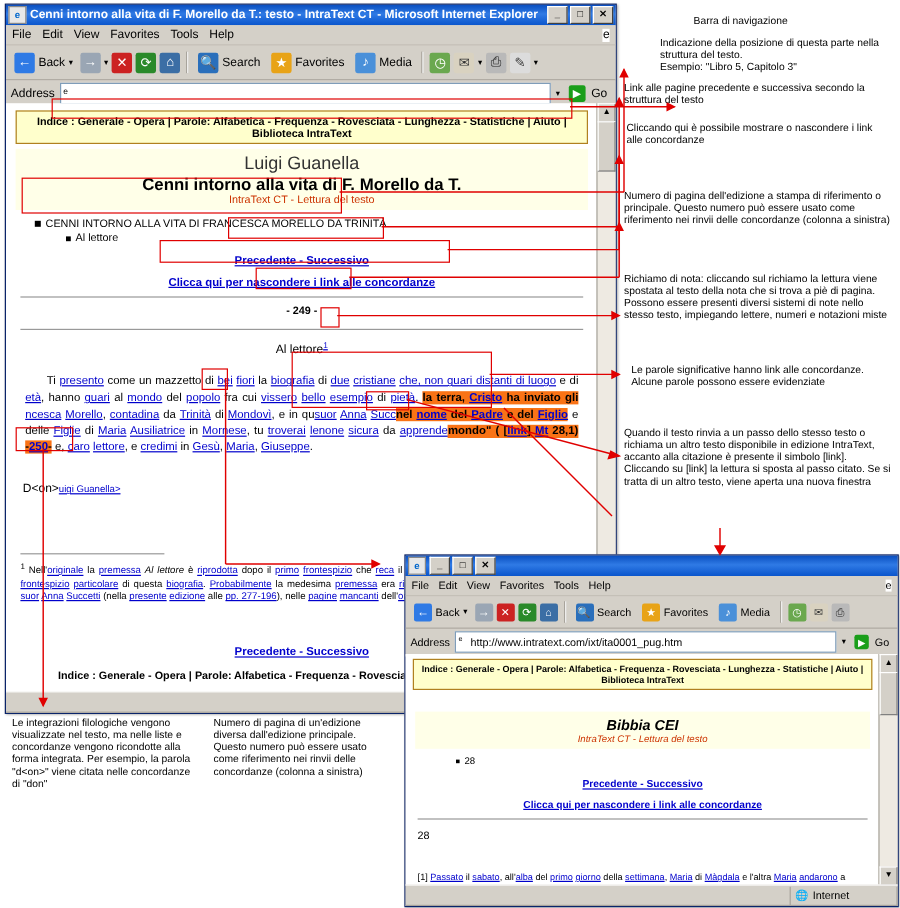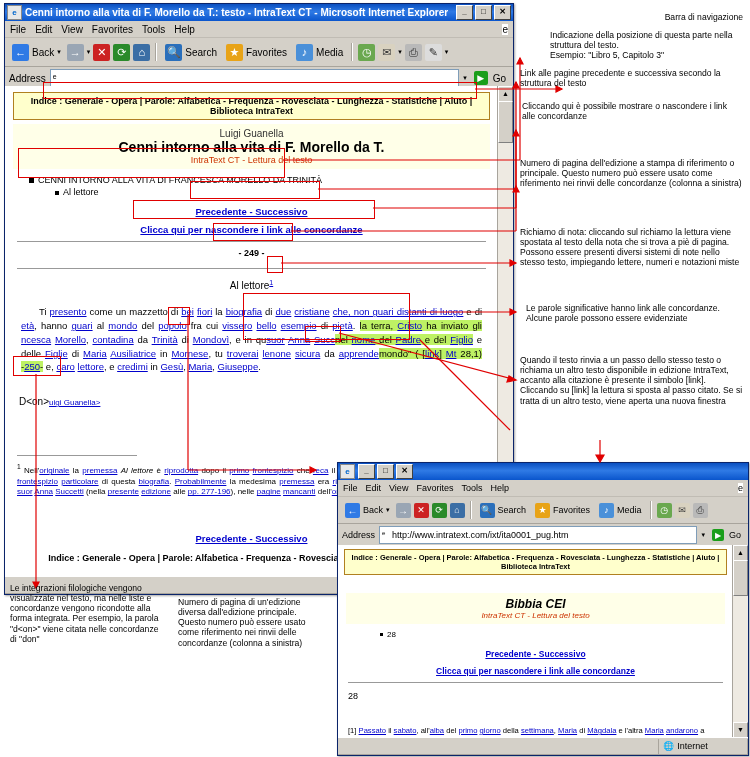--- a/index.html
+++ b/index.html
@@ -20,34 +20,34 @@
   .goicon{width:14px;height:14px;background:#1a9e1a;border-radius:2px;color:#fff;font-size:9px;display:flex;align-items:center;justify-content:center;margin-right:2px;}
   .page{position:absolute;background:#fff;overflow:hidden;}
   .statusbar{position:absolute;left:0;right:0;bottom:0;height:17px;background:#d4d0c8;border-top:1px solid #fff;display:flex;align-items:center;font-size:10px;}
   .sb-cell{border:1px solid #a8a49c;border-top:none;border-left:none;height:15px;display:flex;align-items:center;padding:0 4px;}
   .scrollv{position:absolute;top:0;right:0;width:15px;bottom:0;background:#eeeae2;border-left:1px solid #a8a49c;}
   .scrollv .arr{height:14px;background:#d4d0c8;border:1px solid #fff;border-right-color:#808080;border-bottom-color:#808080;font-size:7px;text-align:center;line-height:13px;}
   .thumb{position:absolute;left:0;right:0;top:15px;height:40px;background:#d4d0c8;border:1px solid #fff;border-right-color:#808080;border-bottom-color:#808080;}
   a{color:#0000cc;}
   .it-bar{background:#ffffcc;border:1px solid #b08020;margin:6px 8px 0 8px;padding:3px 6px;font-size:9px;text-align:center;font-weight:bold;}
   .hdrbox{background:#ffffe8;margin:0 8px;padding:4px;text-align:center;}
-  .hdr-small{font-size:10px;color:#333;}
+  .hdr-small{font-size:15px;color:#333;}
   .hdr-title{font-size:14px;font-weight:bold;}
   .hdr-sub{font-size:9px;color:#cc3300;}
   .toc{margin:6px 18px;font-size:9px;}
   .toc li{margin:2px 0;}
   .ctr{text-align:center;}
   .body-text{font-size:9.5px;text-align:justify;line-height:1.45;margin:6px 16px;}
   .note{font-size:8px;text-align:justify;line-height:1.35;margin:6px 12px;}
   .pagenum{font-size:9px;text-align:center;font-weight:bold;}
   .hr{border-top:1px solid #999;margin:5px 12px;}
   .ann{position:absolute;font-size:8.6px;line-height:1.18;color:#000;}
   .redbox{position:absolute;border:1.5px solid #e00000;}
   svg.olay{position:absolute;left:0;top:0;width:750px;height:757px;pointer-events:none;}
-  .hl{background:#bef264;}
+  .hl{background:#f97316;font-weight:bold;}
   .dstar{display:inline-block;width:5px;height:5px;background:#000;margin-right:4px;vertical-align:middle;}
 </style>
 </head>
 <body>
 
 <div class="win" style="left:4px;top:3px;width:508px;height:590px;">
   <div class="titlebar">
     <div class="ticon">e</div>
     <div class="ttext">Cenni intorno alla vita di F. Morello da T.: testo - IntraText CT - Microsoft Internet Explorer</div>
     <div class="tbtns">
@@ -312,26 +312,26 @@
       <line x1="188" y1="470" x2="316" y2="470"></line>
       <polygon points="316,470 310,467 310,473" fill="#e00000"></polygon>
     <line x1="36" y1="374" x2="36" y2="588"></line>
       <polygon points="36,588 33,582 39,582" fill="#e00000"></polygon>
     <line x1="420" y1="340" x2="510" y2="430"></line>
     <line x1="600" y1="440" x2="600" y2="460"></line>
       <polygon points="600,462 596,455 604,455" fill="#e00000"></polygon>
   </g>
 </svg>
 
-<div class="ann" style="left:578px;top:12px;width:165px;text-align:right;">Barra di navigazione</div>
+<div class="ann" style="left:578px;top:12px;width:165px;">Barra di navigazione</div>
 <div class="ann" style="left:550px;top:30px;width:196px;white-space:pre-line;">Indicazione della posizione di questa parte nella struttura del testo.
 Esempio: "Libro 5, Capitolo 3"</div>
 <div class="ann" style="left:520px;top:68px;width:218px;">Link alle pagine precedente e successiva secondo la struttura del testo</div>
 <div class="ann" style="left:522px;top:101px;width:220px;">Cliccando qui è possibile mostrare o nascondere i link alle concordanze</div>
 <div class="ann" style="left:520px;top:158px;width:222px;">Numero di pagina dell'edizione a stampa di riferimento o principale. Questo numero può essere usato come riferimento nei rinvii delle concordanze (colonna a sinistra)</div>
 <div class="ann" style="left:520px;top:227px;width:224px;white-space:pre-line;">Richiamo di nota: cliccando sul richiamo la lettura viene spostata al testo della nota che si trova a piè di pagina.
 Possono essere presenti diversi sistemi di note nello stesso testo, impiegando lettere, numeri e notazioni miste</div>
 <div class="ann" style="left:526px;top:303px;width:214px;">Le parole significative hanno link alle concordanze. Alcune parole possono essere evidenziate</div>
 <div class="ann" style="left:520px;top:355px;width:224px;">Quando il testo rinvia a un passo dello stesso testo o richiama un altro testo disponibile in edizione IntraText, accanto alla citazione è presente il simbolo [link]. Cliccando su [link] la lettura si sposta al passo citato. Se si tratta di un altro testo, viene aperta una nuova finestra</div>
-<div class="ann" style="left:10px;top:583px;width:150px;">Le integrazioni filologiche vengono visualizzate nel testo, ma nelle liste e concordanze vengono ricondotte alla forma integrata. Per esempio, la parola "d&lt;on&gt;" viene citata nelle concordanze di "don"</div>
+<div class="ann" style="left:10px;top:597px;width:150px;">Le integrazioni filologiche vengono visualizzate nel testo, ma nelle liste e concordanze vengono ricondotte alla forma integrata. Per esempio, la parola "d&lt;on&gt;" viene citata nelle concordanze di "don"</div>
 <div class="ann" style="left:178px;top:597px;width:140px;">Numero di pagina di un'edizione diversa dall'edizione principale. Questo numero può essere usato come riferimento nei rinvii delle concordanze (colonna a sinistra)</div>
 
 <div class="redbox" style="left:4px;top:592px;width:160px;height:112px;border:none;"></div>
 
 </body></html>

